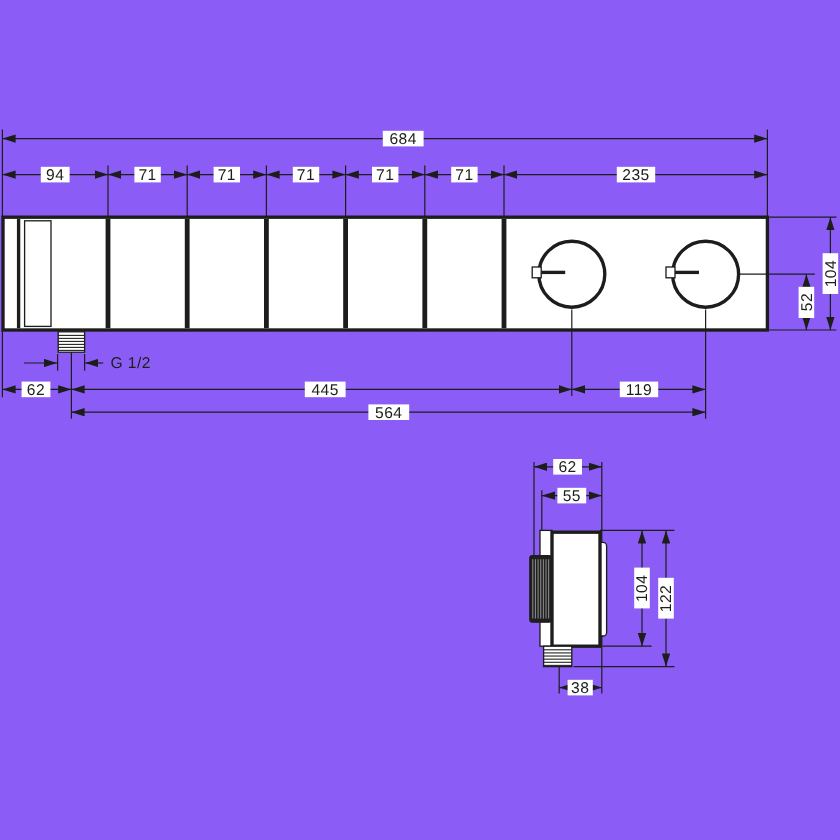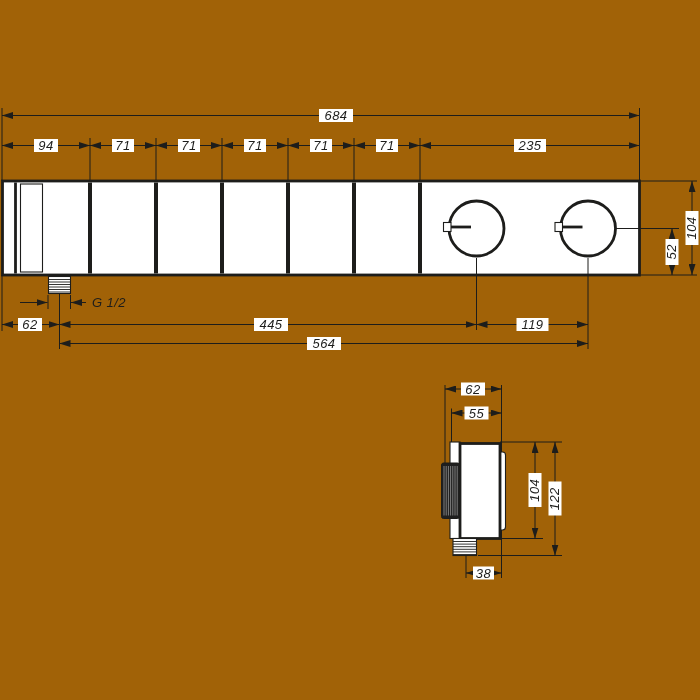--- a/index.html
+++ b/index.html
@@ -1,16 +1,16 @@
 <!DOCTYPE html>
 <html><head>
 <meta charset="utf-8">
 <style>
   html, body { margin:0; padding:0; background:#ffffff; }
-  .canvas { position:relative; width:700px; height:700px; background:#a16207; overflow:hidden;font-style:italic; }
+  .canvas { position:relative; width:700px; height:700px; background:#8b5cf6; overflow:hidden; }
   svg { display:block; }
   .ln    { stroke:#1d1d1b; stroke-width:1; fill:none; }
   .thick { stroke:#1d1d1b; stroke-width:2.8; fill:#ffffff; }
   .thin  { stroke:#1d1d1b; stroke-width:1.1; fill:#ffffff; }
   .bar   { fill:#1d1d1b; stroke:none; }
   .wbg   { fill:#ffffff; stroke:none; }
   .hatch { stroke:#1d1d1b; stroke-width:0.9; fill:none; }
   .knurl { stroke:#8a8a8a; stroke-width:0.9; fill:none; }
   .lbl { font-family:"Liberation Sans", sans-serif; font-size:13px; fill:#1d1d1b;
          text-anchor:middle; letter-spacing:0.4px; }

